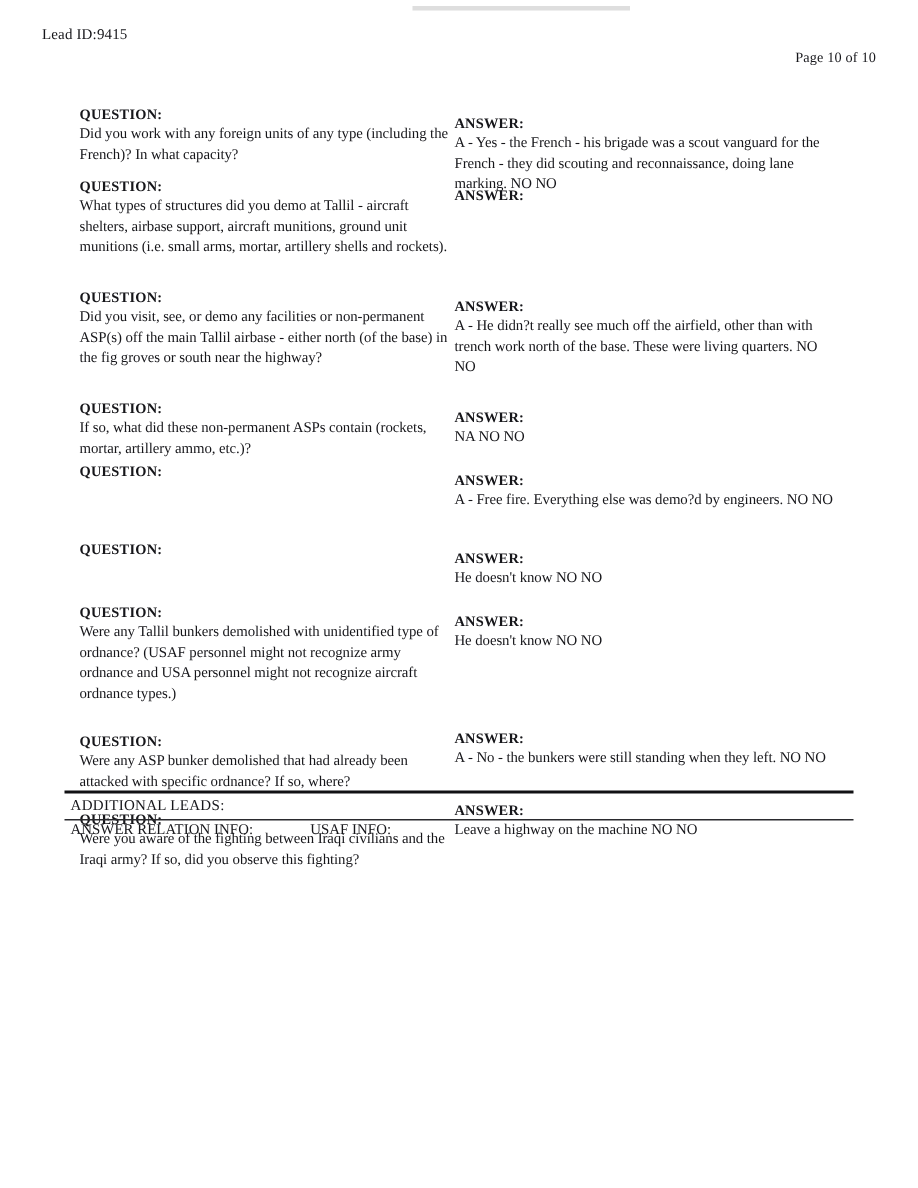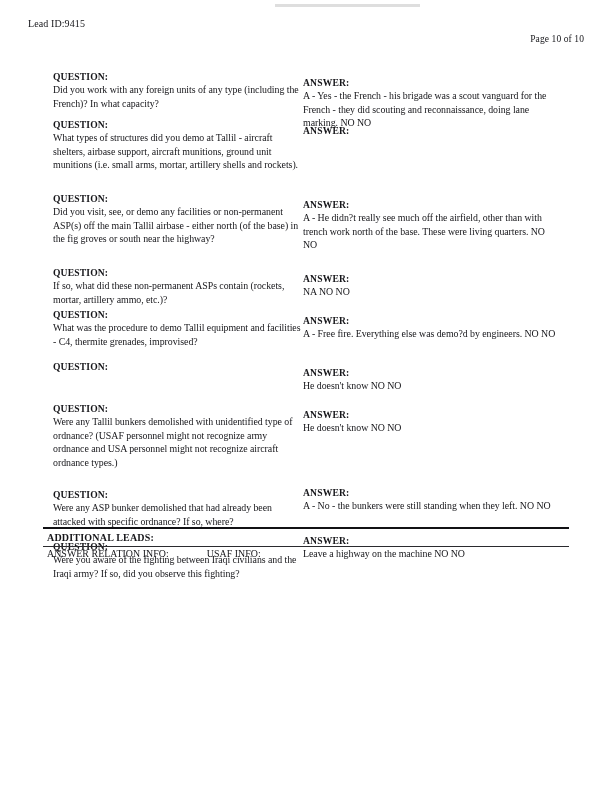--- a/index.html
+++ b/index.html
@@ -97,21 +97,21 @@
     left: 43px;
     top: 527px;
     width: 526px;
     height: 2.4px;
     background: #111114;
   }
   .leads-title {
     position: absolute;
     left: 47px;
     top: 532px;
-    font-weight: bold;
+    font-weight: normal;
     font-size: 10px;
     letter-spacing: 0.2px;
   }
   .leads-rule-thin {
     position: absolute;
     left: 43px;
     top: 546px;
     width: 526px;
     height: 0.9px;
     background: #2a2a2e;
@@ -154,21 +154,20 @@
           <div class="qa-block" style="position: absolute; top: 122px; left: 0px; right: 0px;">
             <div class="qa-label">QUESTION:</div>
             <div class="qa-text">Did you visit, see, or demo any facilities or non-permanent ASP(s) off the main Tallil airbase - either north (of the base) in the fig groves or south near the highway?</div>
           </div>
           <div class="qa-block" style="position: absolute; top: 196px; left: 0px; right: 0px;">
             <div class="qa-label">QUESTION:</div>
             <div class="qa-text">If so, what did these non-permanent ASPs contain (rockets, mortar, artillery ammo, etc.)?</div>
           </div>
           <div class="qa-block" style="position: absolute; top: 238px; left: 0px; right: 0px;">
             <div class="qa-label">QUESTION:</div>
-            <div class="qa-text">What was the procedure to demo Tallil equipment and facilities - C4, thermite grenades, improvised?</div>
           </div>
           <div class="qa-block" style="position: absolute; top: 290px; left: 0px; right: 0px;">
             <div class="qa-label">QUESTION:</div>
           </div>
           <div class="qa-block" style="position: absolute; top: 332px; left: 0px; right: 0px;">
             <div class="qa-label">QUESTION:</div>
             <div class="qa-text">Were any Tallil bunkers demolished with unidentified type of ordnance? (USAF personnel might not recognize army ordnance and USA personnel might not recognize aircraft ordnance types.)</div>
           </div>
           <div class="qa-block" style="position: absolute; top: 418px; left: 0px; right: 0px;">
             <div class="qa-label">QUESTION:</div>

